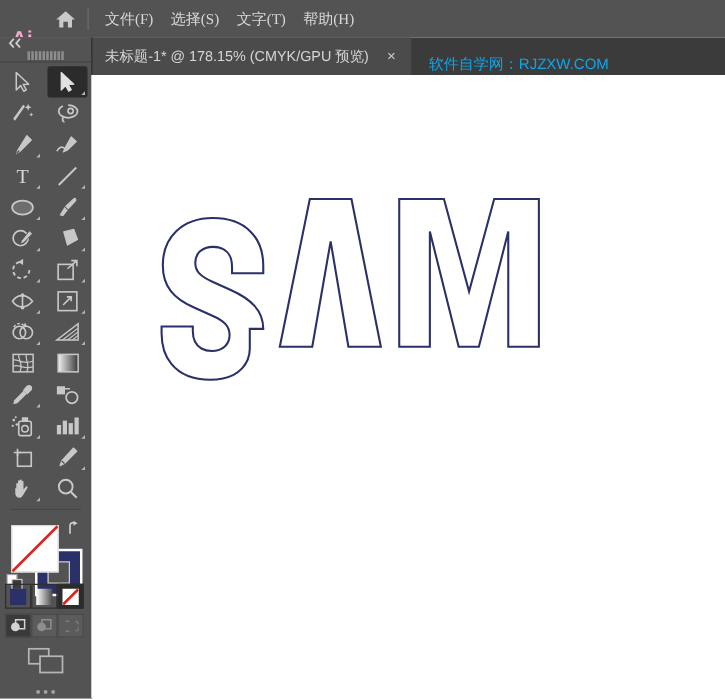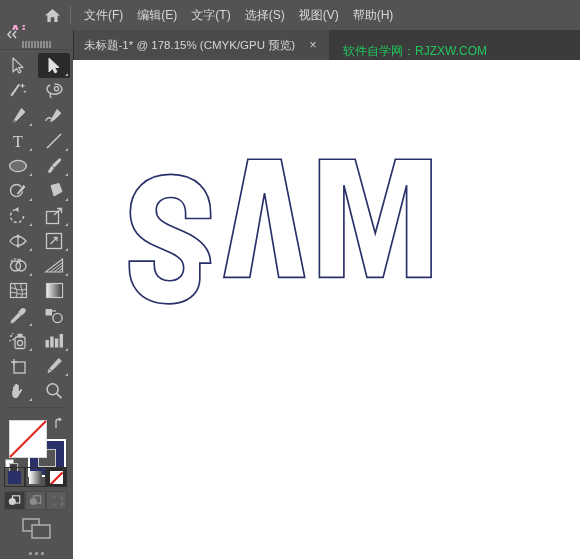--- a/index.html
+++ b/index.html
@@ -17,40 +17,40 @@
   #ai-logo{
     width:36px;height:30px;display:flex;align-items:center;justify-content:center;
     color:#f9a8d4;font-size:16px;font-weight:bold;letter-spacing:0.5px;margin-top:33px;
   }
   #home-btn{
     width:32px;height:30px;display:flex;align-items:center;justify-content:center;
   }
   #menu-div{width:1px;height:18px;background:#6c6c6c;margin:0 6px 0 2px;}
   .menu-item{
     color:#d8d8d8;font-size:12px;padding:0 7px;height:30px;
-    display:flex;align-items:center;white-space:nowrap;
+    display:flex;align-items:center;white-space:nowrap;font-family:Liberation Serif, serif;
   }
 
   
   #tabbar{
     position:absolute;left:0;top:30px;width:580px;height:30px;
     background:#3b3b3b;display:flex;align-items:flex-end;
   }
   #tabbar-spacer{width:73px;height:30px;background:#535353;}
   #doc-tab{
     height:30px;background:#4b4b4b;display:flex;align-items:center;
     padding:0 6px 0 11px;
     margin-top:18px;
   }
   #doc-tab-label{color:#d5d5d5;font-size:11.5px;white-space:nowrap;}
   #doc-tab-close{
     color:#cfcfcf;font-size:12px;margin-left:11px;margin-right:3px;
     width:14px;text-align:center;line-height:1;
   }
-  #watermark{color:#22c55e;font-size:12px;margin-left:14px;white-space:nowrap;}
+  #watermark{color:#0ea5e9;font-size:12px;margin-left:14px;white-space:nowrap;}
 
   
   #toolbar{
     position:absolute;left:0;top:30px;width:73px;height:529px;
     background:#535353;border-right:1px solid #2d2d2d;
     display:flex;flex-direction:column;align-items:center;
   }
   #tb-collapse{
     width:73px;height:14px;display:flex;align-items:center;
     padding-left:6px;box-sizing:border-box;
@@ -137,24 +137,22 @@
 
 <div id="menubar">
   <div id="ai-logo">Ai</div>
   <div id="home-btn">
     <svg width="17" height="15" viewBox="0 0 17 15">
       <path d="M8.5 1 L16 7.6 L13.6 7.6 L13.6 14 L10.3 14 L10.3 9.3 L6.7 9.3 L6.7 14 L3.4 14 L3.4 7.6 L1 7.6 Z" fill="#c9c9c9"></path>
     </svg>
   </div>
   <div id="menu-div"></div>
   <div class="menu-item">文件(F)</div>
-  <div class="menu-item">编辑(E)</div>
+  <div class="menu-item">选择(S)</div>
   <div class="menu-item">文字(T)</div>
-  <div class="menu-item">选择(S)</div>
-  <div class="menu-item">视图(V)</div>
   <div class="menu-item">帮助(H)</div>
 </div>
 
 <div id="tabbar">
   <div id="tabbar-spacer"></div>
   <div id="doc-tab">
     <span id="doc-tab-label">未标题-1* @ 178.15% (CMYK/GPU 预览)</span>
     <span id="doc-tab-close">×</span>
   </div>
   <div id="watermark">软件自学网：RJZXW.COM</div>

